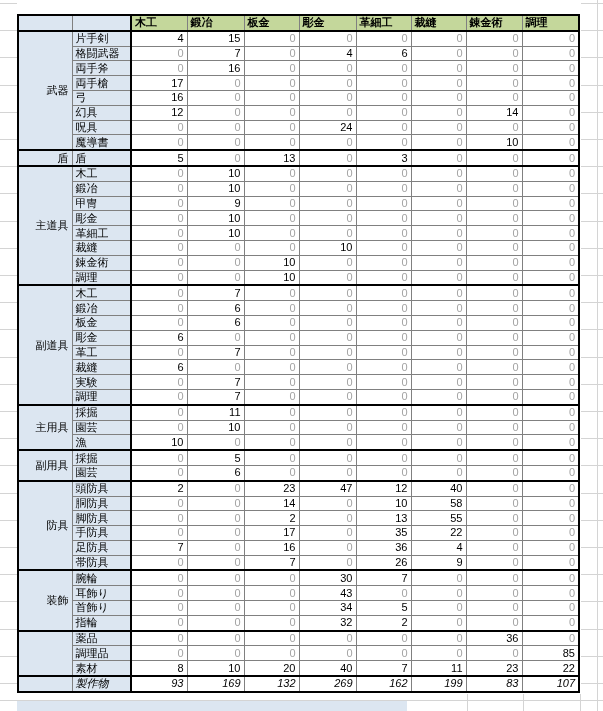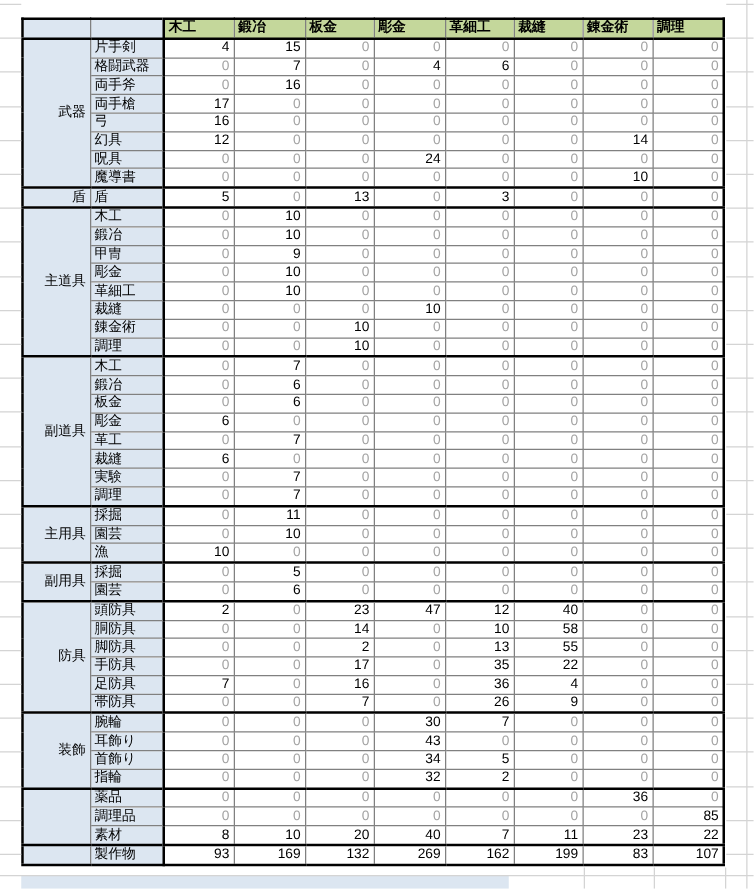--- a/index.html
+++ b/index.html
@@ -38,21 +38,21 @@
   .grid td.cat{
     background:var(--label-bg);text-align:right;vertical-align:middle;
   }
   .grid td.lbl{
     background:var(--label-bg);text-align:left;
     border-right:2px solid var(--section-border);
   }
   .grid td.val{text-align:right;}
   .grid td.zero{color:var(--zero-text);}
   .grid tbody.section tr:first-child td{border-top:2px solid var(--section-border);}
-  .grid tbody.total td{border-top:2px solid var(--section-border);border-bottom:2px solid var(--section-border);}
+  .grid tbody.total td{border-top:2px solid var(--section-border);border-bottom:2px solid var(--section-border);font-style:italic;}
 
   .faint-h{position:absolute;height:1px;background:var(--faint-line);}
   .faint-v{position:absolute;width:1px;background:var(--faint-line);}
   .below-strip{
     position:absolute;left:17px;top:700px;width:390px;height:11px;
     background:var(--label-bg);
   }
 </style>
 </head>
 <body>

